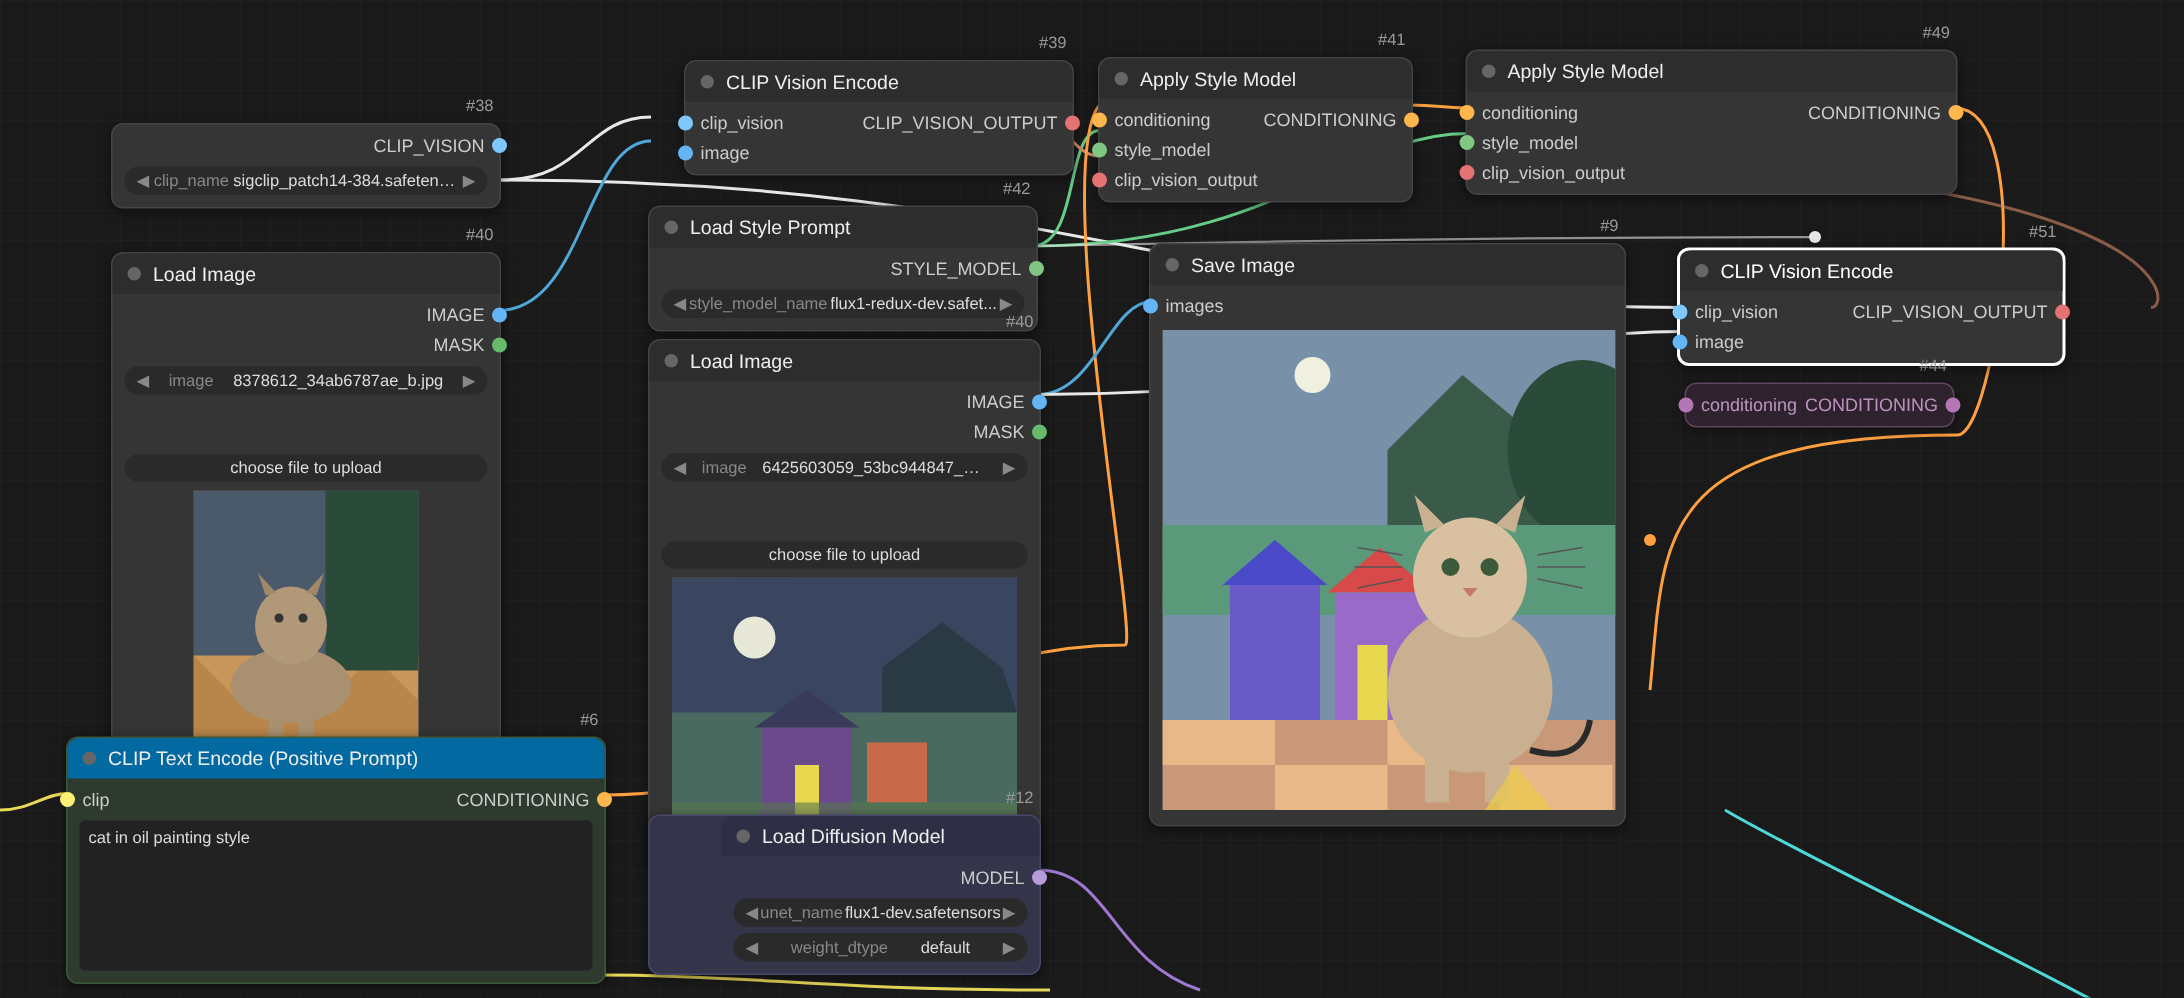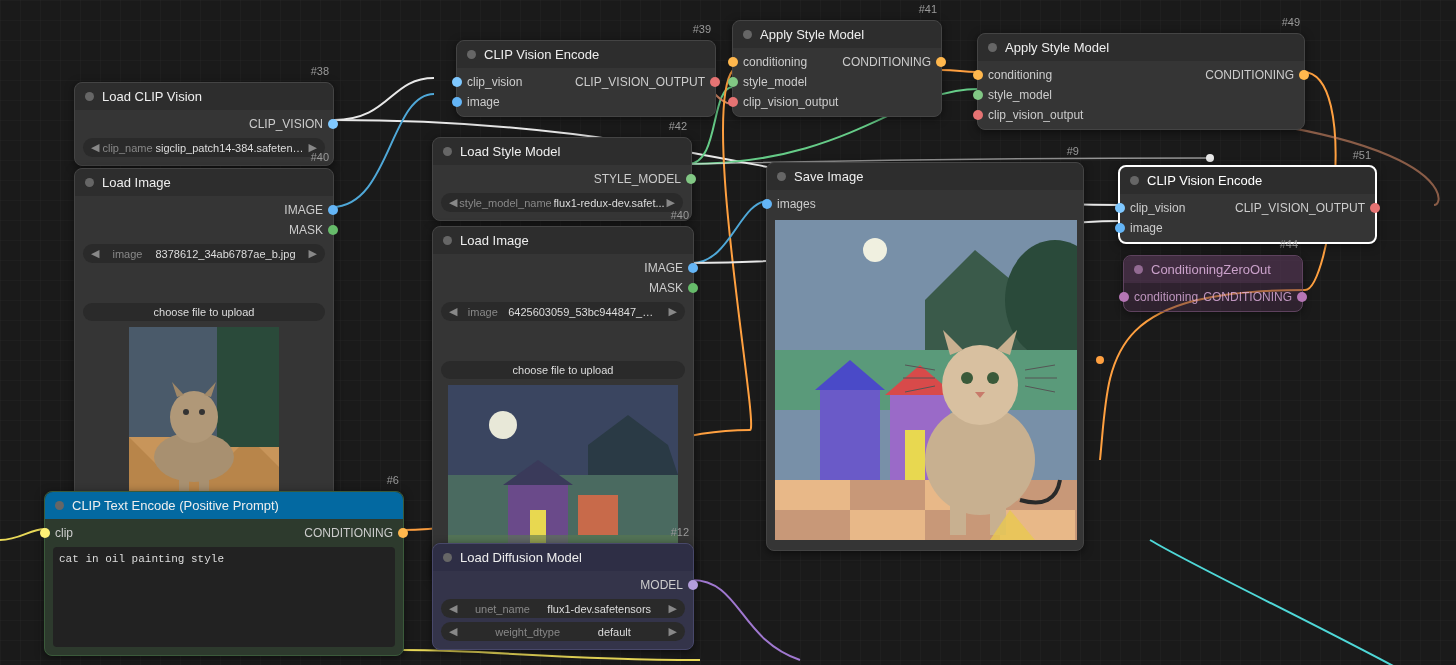--- a/index.html
+++ b/index.html
@@ -77,21 +77,21 @@
 }
 .widget .lbl { color: #888; }
 .widget .val { color: #ddd; white-space: nowrap; overflow: hidden; text-overflow: ellipsis; max-width: 150px;}
 .widget .arrow { color: #888; cursor: pointer; }
 .widget.btn { justify-content: center; color: #ddd; cursor: pointer; margin-top: 40px; }
 .widget.text {
   background: #222;
   border-radius: 4px;
   padding: 6px;
   color: #ddd;
-  font-family: Liberation Mono, monospace;
+  font-family: Liberation Sans, sans-serif;
   font-size: 11px;
   justify-content: flex-start;
   align-items: flex-start;
   min-height: 100px;
 }
 .img-preview {
   margin: 6px auto;
   display: block;
   background: linear-gradient(135deg,#6b5a3a,#3a3a50);
 }
@@ -100,21 +100,21 @@
 .c-image { background:#64b5f6; }
 .c-mask { background:#66bb6a; }
 .c-cond { background:#ffb74d; }
 .c-style { background:#81c784; }
 .c-cvout { background:#e57373; }
 .c-model { background:#b39ddb; }
 .c-clip { background:#fff176; }
 .c-purple { background:#d187d1; }
 
 .green-node { background:#2d3a2d; border-color:#3a5a3a; }
-.purple-node { background:#34344a; border-color:#48486a; }
+.purple-node { background:#34344a; border-color:#48486a;padding-left:48px; }
 .violet-node { background:#4a2d4a88; border-color:#6a4a6a; opacity:0.85; }
 .highlight { border: 2px solid #fff; }
 </style>
 </head>
 <body>
 
 <svg class="wires">
 
   <path d="M 334 120 C 390 120, 390 78, 434 78" stroke="#e8e8e8" stroke-width="2" fill="none"></path>
 
@@ -147,24 +147,20 @@
 
   <path d="M 1150 540 C 1200 570, 1350 640, 1456 700" stroke="#4fd8d8" stroke-width="2" fill="none"></path>
 
   <path d="M 688 164 C 720 164, 900 158, 1210 158" stroke="#e8e8e8" stroke-width="1.5" fill="none" opacity="0.6"></path>
   <circle cx="1210" cy="158" r="4" fill="#e8e8e8"></circle>
   <circle cx="1100" cy="360" r="4" fill="#ffa040"></circle>
 </svg>
 
 <div class="node" style="left:74px; top:82px; width:260px;">
   <div class="node-id">#38</div>
-  <div class="node-header">
-      <span class="bullet"></span>
-      <span>Load CLIP Vision</span>
-    </div>
   <div class="node-body">
     <div class="slot output">
         <span>CLIP_VISION</span>
         <span class="dot c-clipvision"></span>
       </div>
     <div class="widget">
       <span class="arrow">◀</span>
       <span class="lbl">clip_name</span>
       <span class="val">sigclip_patch14-384.safetens...</span>
       <span class="arrow">▶</span>
@@ -228,21 +224,21 @@
         <span class="dot c-image"></span>
         <span>image</span>
       </div>
   </div>
 </div>
 
 <div class="node" style="left:432px; top:127px; width:260px;margin-top:10px;">
   <div class="node-id">#42</div>
   <div class="node-header">
       <span class="bullet"></span>
-      <span>Load Style Model</span>
+      <span>Load Style Prompt</span>
     </div>
   <div class="node-body">
     <div class="slot output">
         <span>STYLE_MODEL</span>
         <span class="dot c-style"></span>
       </div>
     <div class="widget">
       <span class="arrow">◀</span>
       <span class="lbl">style_model_name</span>
       <span class="val">flux1-redux-dev.safet...</span>
@@ -280,21 +276,21 @@
       <rect x="0" y="90" width="230" height="95" fill="#4a6a60"></rect>
       <rect x="60" y="100" width="60" height="60" fill="#6a4a8a"></rect>
       <path d="M 55 100 L 90 75 L 125 100 Z" fill="#3a3a5a"></path>
       <rect x="82" y="125" width="16" height="35" fill="#e8d850"></rect>
       <rect x="130" y="110" width="40" height="40" fill="#c86a4a"></rect>
       <rect x="0" y="150" width="230" height="35" fill="#5a7a50" opacity="0.6"></rect>
     </svg>
   </div>
 </div>
 
-<div class="node" style="left:732px; top:20px; width:210px;">
+<div class="node" style="left:732px; top:38px; width:210px;">
   <div class="node-id">#41</div>
   <div class="node-header">
       <span class="bullet"></span>
       <span>Apply Style Model</span>
     </div>
   <div class="node-body">
     <div class="slot input">
         <span class="dot c-cond"></span>
         <span>conditioning</span>
       <span style="margin-left:auto">CONDITIONING</span>
@@ -397,24 +393,20 @@
     </div>
     <div class="slot input">
         <span class="dot c-image"></span>
         <span>image</span>
       </div>
   </div>
 </div>
 
 <div class="node violet-node" style="left:1123px; top:255px; width:180px;">
   <div class="node-id">#44</div>
-  <div class="node-header" style="background:#5a3a5a88">
-      <span class="bullet" style="background:#a878a8"></span>
-      <span style="color:#e8b8e8">ConditioningZeroOut</span>
-    </div>
   <div class="node-body">
     <div class="slot input" style="color:#d8a8d8">
         <span class="dot c-purple"></span>
         <span>conditioning</span>
       <span style="margin-left:auto">CONDITIONING</span>
         <span class="dot c-purple" style="right:-5px;left:auto"></span>
     </div>
   </div>
 </div>
 

